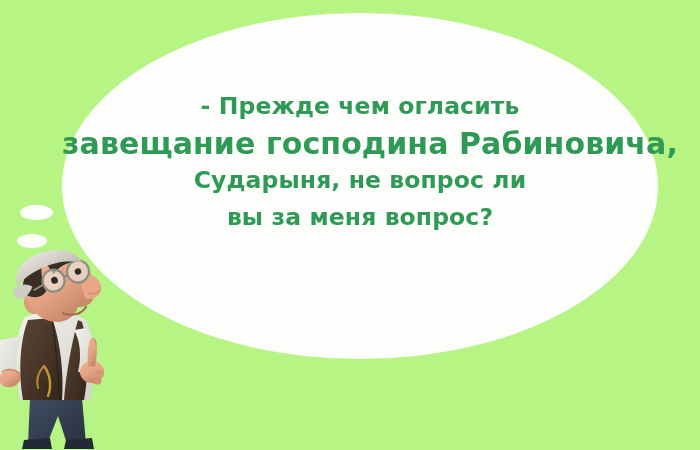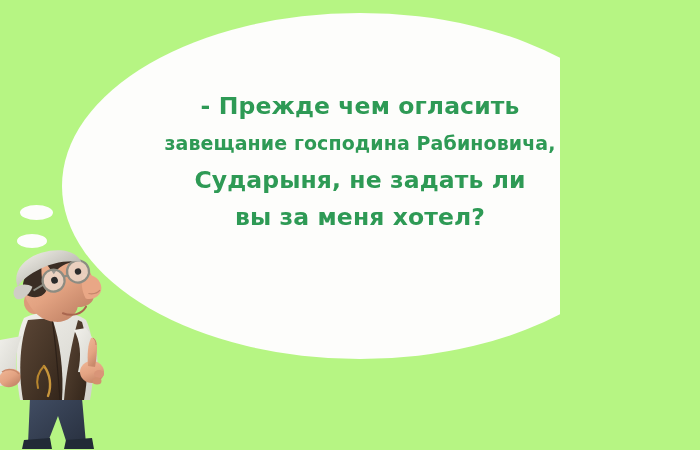--- a/index.html
+++ b/index.html
@@ -10,21 +10,21 @@
   body {
     width: 700px;
     height: 450px;
     overflow: hidden;
     font-family: "DejaVu Sans", sans-serif;
     background: #b6f583;
   }
 
   #card {
     position: relative;
-    width: 560px;
+    width: 700px;
     height: 450px;
     background: #b6f583;
     overflow: hidden;
   }
 
   
   #bubble {
     position: absolute;
     left: 62px;
     top: 13px;
@@ -47,21 +47,21 @@
     font-size: 23.5px;
     line-height: 37px;
     letter-spacing: 0.1px;
     white-space: nowrap;
   }
   #bubble-text .tline {
     display: block;
   }
   #bubble-text .tline.l2,
   #bubble-text .tline.l3 {
-    font-size: 19px;
+    font-size: 30px;
   }
 
   
   .dot {
     position: absolute;
     background: #fdfdfb;
     border-radius: 50%;
   }
   #dot-1 { left: 20px;  top: 205px; width: 33px; height: 15px; }
   #dot-2 { left: 17px;  top: 234px; width: 30px; height: 14px; }
@@ -80,22 +80,22 @@
 </head>
 <body>
 
 <div id="card">
 
   <div id="bubble"></div>
 
   <div id="bubble-text">
     <span class="tline l1">- Прежде чем огласить</span>
     <span class="tline l2">завещание господина Рабиновича,</span>
-    <span class="tline l4">Сударыня, не задать ли</span>
-    <span class="tline l5">вы за меня хотел?</span>
+    <span class="tline l4">Сударыня, не вопрос ли</span>
+    <span class="tline l5">вы за меня вопрос?</span>
   </div>
 
   <div class="dot" id="dot-1"></div>
   <div class="dot" id="dot-2"></div>
   <div class="dot" id="dot-3"></div>
 
   <div id="character">
     <svg viewBox="0 0 132 202" xmlns="http://www.w3.org/2000/svg">
       <defs>
         <linearGradient id="gVest" x1="0" y1="0" x2="1" y2="1">

